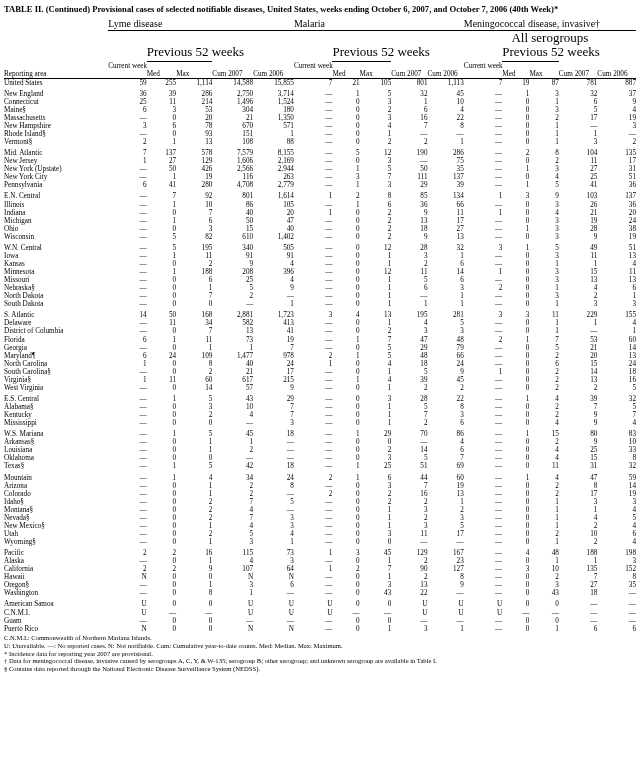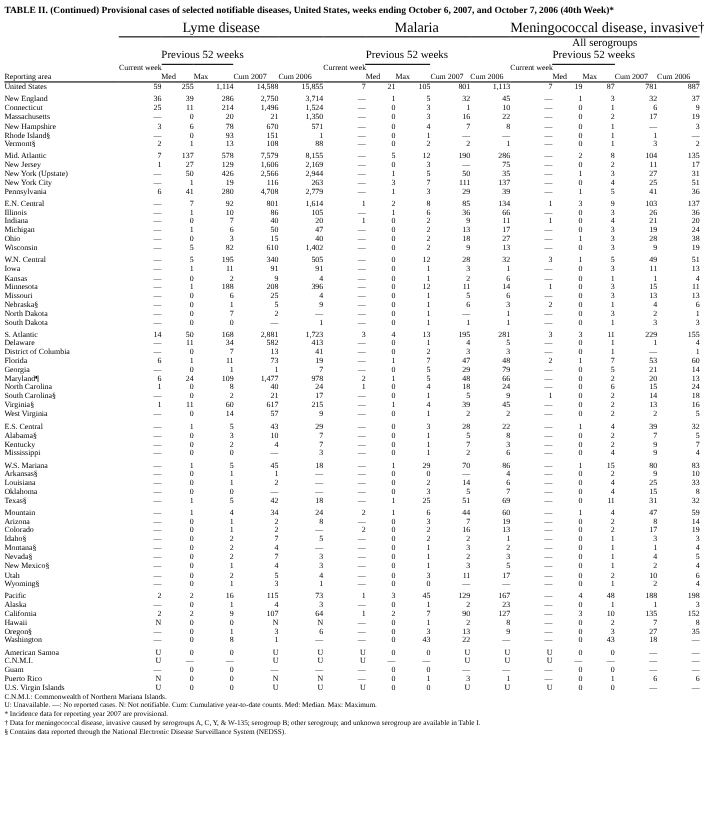--- a/index.html
+++ b/index.html
@@ -32,27 +32,26 @@
     line-height: 1.12;
     table-layout: fixed;
   }
   table.data td, table.data th {
     padding: 0;
     vertical-align: bottom;
     white-space: nowrap;
     font-weight: normal;
   }
   .hdr-group {
-    text-align: center;
     font-weight: bold;
-    font-size: 13px;
+    font-size: 10px;
   }
   .hdr-sub {
     text-align: center;
-    font-size: 10px;
+    font-size: 13px;
   }
   .hdr-cell {
     text-align: left;
     font-size: 7.2px;
     padding-bottom: 1px;
   }
   .row-area {
     text-align: left;
     padding-right: 2px;
     overflow: hidden;
@@ -240,20 +239,38 @@
           <td class="num">3</td>
           <td class="num">1</td>
           <td class="num">10</td>
           <td class="num">—</td>
           <td class="num">0</td>
           <td class="num">1</td>
           <td class="num">6</td>
           <td class="num">9</td>
         </tr>
         <tr>
+          <td class="row-area">Maine§</td>
+          <td class="num">6</td>
+          <td class="num">3</td>
+          <td class="num">53</td>
+          <td class="num">304</td>
+          <td class="num">180</td>
+          <td class="num">—</td>
+          <td class="num">0</td>
+          <td class="num">2</td>
+          <td class="num">6</td>
+          <td class="num">4</td>
+          <td class="num">—</td>
+          <td class="num">0</td>
+          <td class="num">3</td>
+          <td class="num">5</td>
+          <td class="num">4</td>
+        </tr>
+        <tr>
           <td class="row-area">Massachusetts</td>
           <td class="num">—</td>
           <td class="num">0</td>
           <td class="num">20</td>
           <td class="num">21</td>
           <td class="num">1,350</td>
           <td class="num">—</td>
           <td class="num">0</td>
           <td class="num">3</td>
           <td class="num">16</td>
@@ -1364,38 +1381,20 @@
           <td class="num">0</td>
           <td class="num">1</td>
           <td class="num">3</td>
           <td class="num">1</td>
           <td class="num">—</td>
           <td class="num">0</td>
           <td class="num">1</td>
           <td class="num">6</td>
           <td class="num">6</td>
         </tr>
-        <tr>
-          <td class="row-area">U.S. Virgin Islands</td>
-          <td class="num">U</td>
-          <td class="num">0</td>
-          <td class="num">0</td>
-          <td class="num">U</td>
-          <td class="num">U</td>
-          <td class="num">U</td>
-          <td class="num">0</td>
-          <td class="num">0</td>
-          <td class="num">U</td>
-          <td class="num">U</td>
-          <td class="num">U</td>
-          <td class="num">0</td>
-          <td class="num">0</td>
-          <td class="num">—</td>
-          <td class="num">—</td>
-        </tr>
       </tbody>
   </table>
 
   <div class="footnotes" id="footnotes">
       <div>C.N.M.I.: Commonwealth of Northern Mariana Islands.</div>
       <div>U: Unavailable.    —: No reported cases.    N: Not notifiable.    Cum: Cumulative year-to-date counts.    Med: Median.    Max: Maximum.</div>
       <div>* Incidence data for reporting year 2007 are provisional.</div>
       <div>† Data for meningococcal disease, invasive caused by serogroups A, C, Y, &amp; W-135; serogroup B; other serogroup; and unknown serogroup are available in Table I.</div>
       <div>§ Contains data reported through the National Electronic Disease Surveillance System (NEDSS).</div>
     </div>

